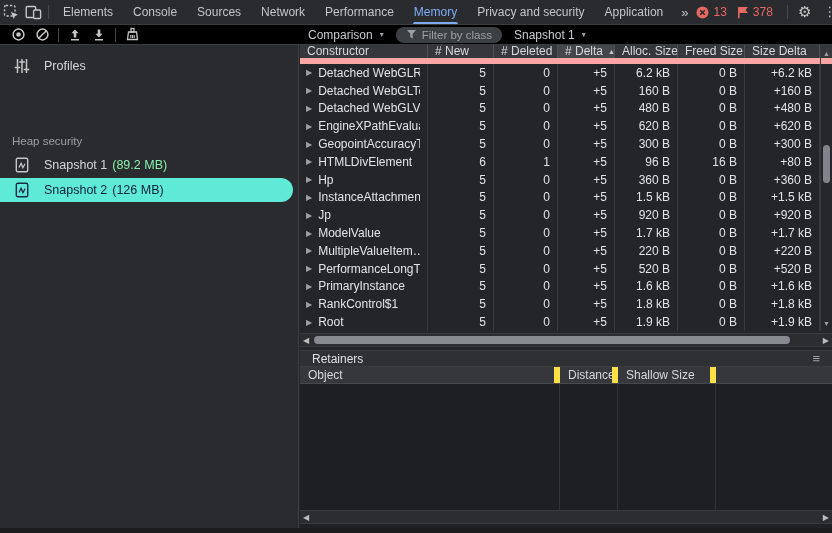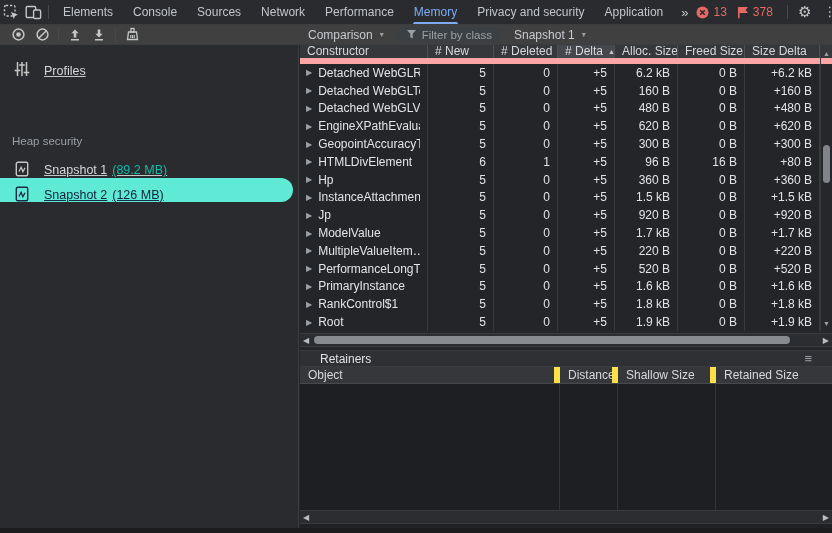--- a/index.html
+++ b/index.html
@@ -14,37 +14,37 @@
   .tab{position:relative;height:24px;line-height:24px;padding:0 10px;font-size:12px;color:#c2c5ca;white-space:nowrap;cursor:default;}
   .tab.active{color:#7cacf8;}
   .tab.active::after{content:"";position:absolute;left:9px;right:9px;bottom:0;height:2px;background:#7cacf8;border-radius:2px 2px 0 0;}
   .more-tabs{font-size:13px;color:#c2c5ca;padding:0 8px;}
   .tb-right{margin-left:auto;display:flex;align-items:center;padding-right:6px;}
   .badge{display:flex;align-items:center;gap:4px;color:#e46962;font-size:12px;margin-right:10px;}
   .glyph-btn{color:#c4c7c5;padding:0 6px;font-size:15px;line-height:24px;}
   .glyph-btn.dots{font-size:13px;}
 
   
-  .toolbar{position:absolute;top:25px;left:0;width:832px;height:20px;background:#404040;
+  .toolbar{position:absolute;top:25px;left:0;width:832px;height:20px;background:#000000;
     border-bottom:1px solid #3c3d41;box-sizing:border-box;}
   .tb-icons{position:absolute;left:6px;top:0;height:19px;display:flex;align-items:center;}
   .tool{width:24px;height:19px;display:flex;align-items:center;justify-content:center;color:#c4c7c5;}
   .tb-controls{position:absolute;left:308px;top:0;height:19px;display:flex;align-items:center;gap:12px;}
   .select{display:flex;align-items:center;gap:7px;font-size:12px;color:#c7cacf;}
   .dd-arrow{font-size:8px;color:#9aa0a6;}
   .filter-pill{display:flex;align-items:center;gap:5px;background:#3c4043;border-radius:9px;height:16px;
     padding:0 10px;color:#9aa0a6;font-size:11.5px;}
 
   
   .sidebar{position:absolute;top:45px;left:0;width:299px;bottom:0;background:#2a2b2e;
     border-right:1px solid #3c3d41;box-sizing:border-box;}
-  .side-item{position:absolute;left:0;height:24px;display:flex;align-items:flex-end;color:#c4c7c5;text-decoration:underline;}
+  .side-item{position:absolute;left:0;height:24px;display:flex;align-items:center;color:#c4c7c5;}
   .side-item .s-icon{width:18px;display:flex;justify-content:center;margin-left:13px;margin-right:13px;flex:0 0 auto;}
   .side-item .s-label{font-size:12.5px;color:#d5d7da;white-space:nowrap;}
-  .side-item .s-size{font-size:12.5px;color:#14b8a6;margin-left:5px;white-space:nowrap;}
+  .side-item .s-size{font-size:12.5px;color:#86efac;margin-left:5px;white-space:nowrap;}
   .section-label{position:absolute;left:12px;font-size:11.5px;color:#9aa0a6;}
   .side-item.selected{background:#5eead4;border-radius:0 12px 12px 0;width:293px;color:#1e2b47;}
   .side-item.selected .s-label,.side-item.selected .s-size{color:#12203c;}
 
   
   .main{position:absolute;top:45px;left:300px;width:532px;bottom:0;background:#26272a;}
   .gh{position:absolute;top:0;left:0;width:532px;height:19px;display:flex;background:#36373b;
     border-bottom:6px solid #fca5a5;box-sizing:border-box;}
   .ghc{box-sizing:border-box;border-right:1px solid #4f5055;font-size:12px;color:#d6d8dc;line-height:17px;
     padding:0 7px;white-space:nowrap;overflow:hidden;display:flex;align-items:center;gap:5px;}
@@ -69,21 +69,21 @@
 
   .hs{position:absolute;left:0;width:532px;height:14px;background:#2c2d30;border-top:1px solid #3a3b3f;
     border-bottom:1px solid #3a3b3f;box-sizing:border-box;}
   .hs1{top:288px;}
   .hs-left,.hs-right{position:absolute;top:2px;font-size:8px;color:#b9bcc1;}
   .hs-left{left:3px;}.hs-right{right:3px;}
   .hthumb{position:absolute;left:14px;top:2px;width:476px;height:8px;border-radius:4px;background:#888b90;}
 
   .ret-title{position:absolute;top:305px;left:0;width:532px;height:17px;background:#2f3033;
     border-top:1px solid #3a3b3f;border-bottom:1px solid #3a3b3f;box-sizing:border-box;
-    display:flex;align-items:center;padding:0 20px;font-size:12px;color:#dfe1e5;}
+    display:flex;align-items:center;padding:0 12px;font-size:12px;color:#dfe1e5;}
   .ret-menu{margin-left:auto;color:#9aa0a6;font-size:13px;line-height:15px;}
   .rh{position:absolute;top:322px;left:0;width:532px;height:17px;display:flex;background:#36373b;
     border-bottom:1px solid #47484d;box-sizing:border-box;}
   .rhc{box-sizing:border-box;border-right:6px solid #fde047;font-size:12px;color:#d6d8dc;
     display:flex;align-items:center;gap:6px;padding:0 8px;white-space:nowrap;overflow:hidden;}
   .rw-obj{width:260px}.rw-dist{width:58px}.rw-shallow{width:98px}.rw-ret{width:116px;border-right:none}
   .rbody{position:absolute;top:339px;left:0;width:532px;bottom:18px;background:#1e1f22;}
   .rdiv{position:absolute;top:0;bottom:0;width:1px;background:#333438;}
   .hs2{bottom:4px;}
   .bstrip{position:absolute;bottom:0;left:0;width:532px;height:4px;background:#202124;}
@@ -460,23 +460,20 @@
     <div class="rh">
       <div class="rhc rw-obj">
           <span>Object</span>
         </div>
       <div class="rhc rw-dist sorted">
           <span>Distance</span>
         </div>
       <div class="rhc rw-shallow">
           <span>Shallow Size</span>
         </div>
-      <div class="rhc rw-ret">
-          <span>Retained Size</span>
-        </div>
     </div>
 
     <div class="rbody">
       <div class="rdiv" style="left:259px;"></div>
       <div class="rdiv" style="left:317px;"></div>
       <div class="rdiv" style="left:415px;"></div>
     </div>
 
     <div class="hs hs2">
       <span class="hs-left">◀</span>

